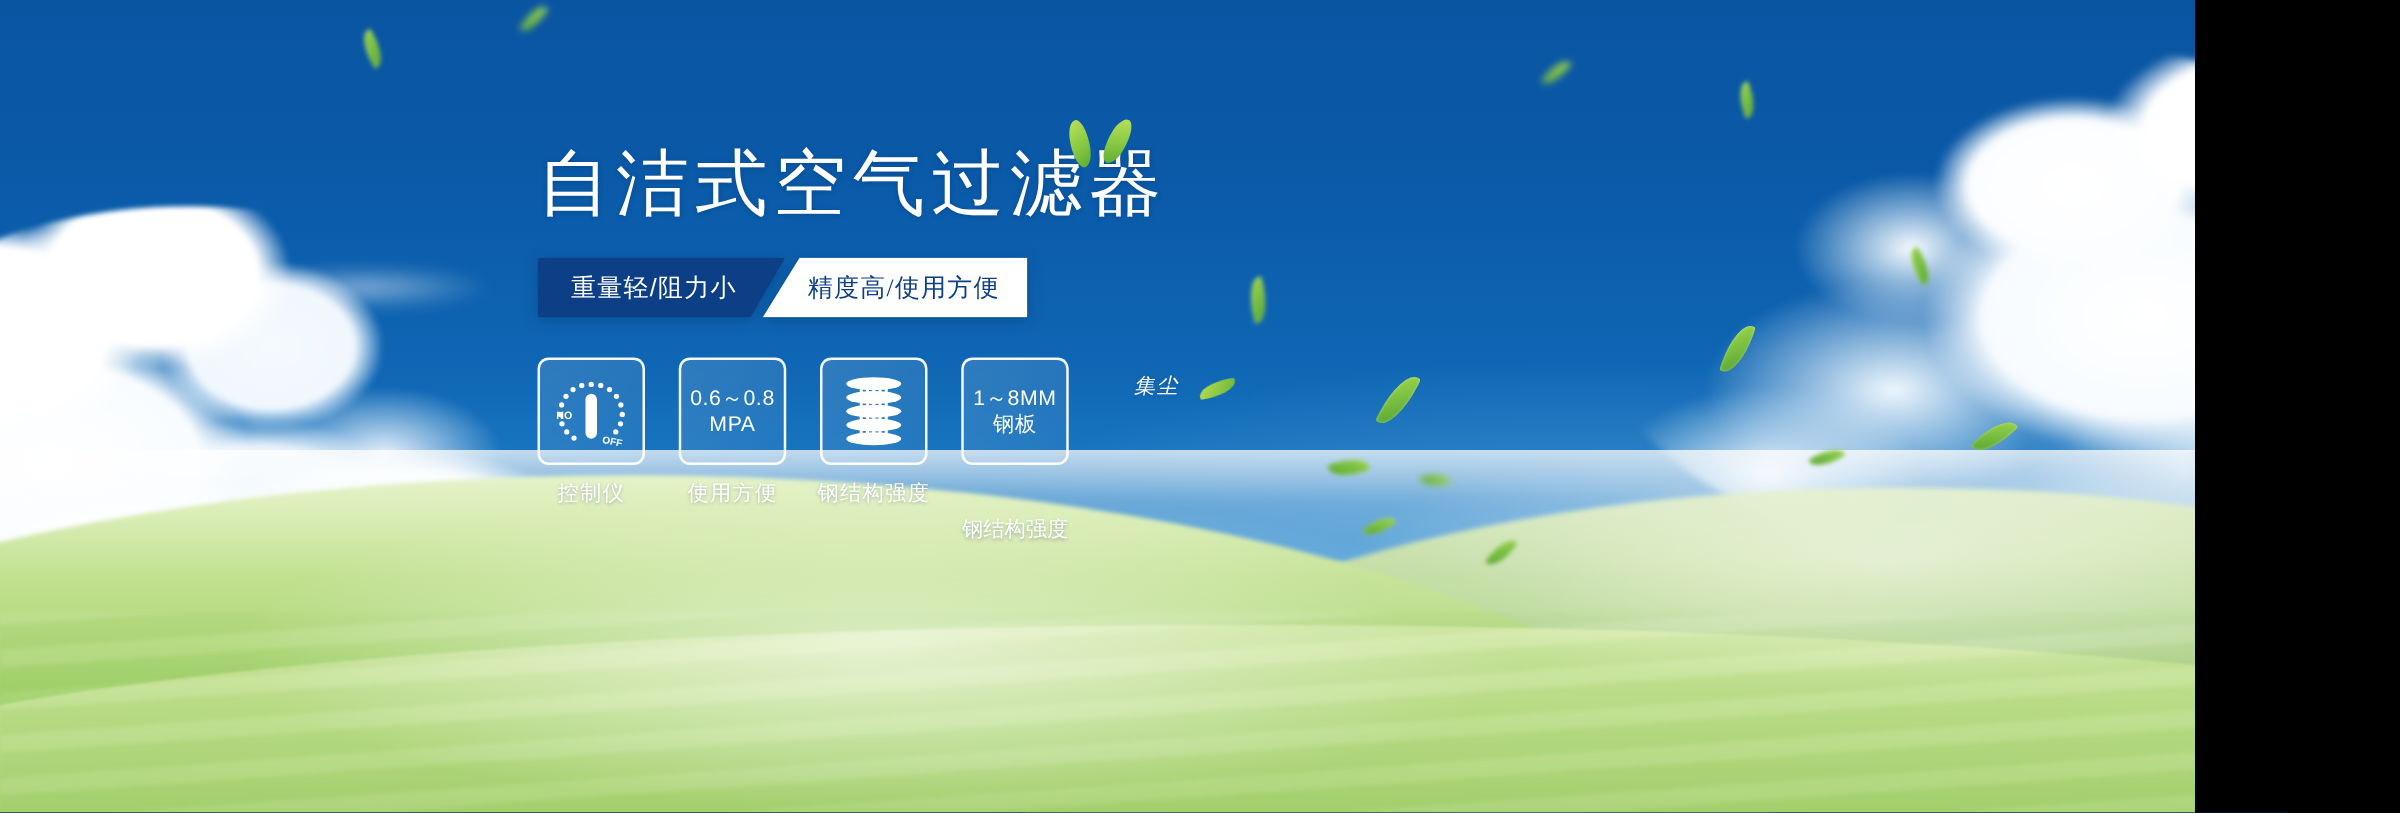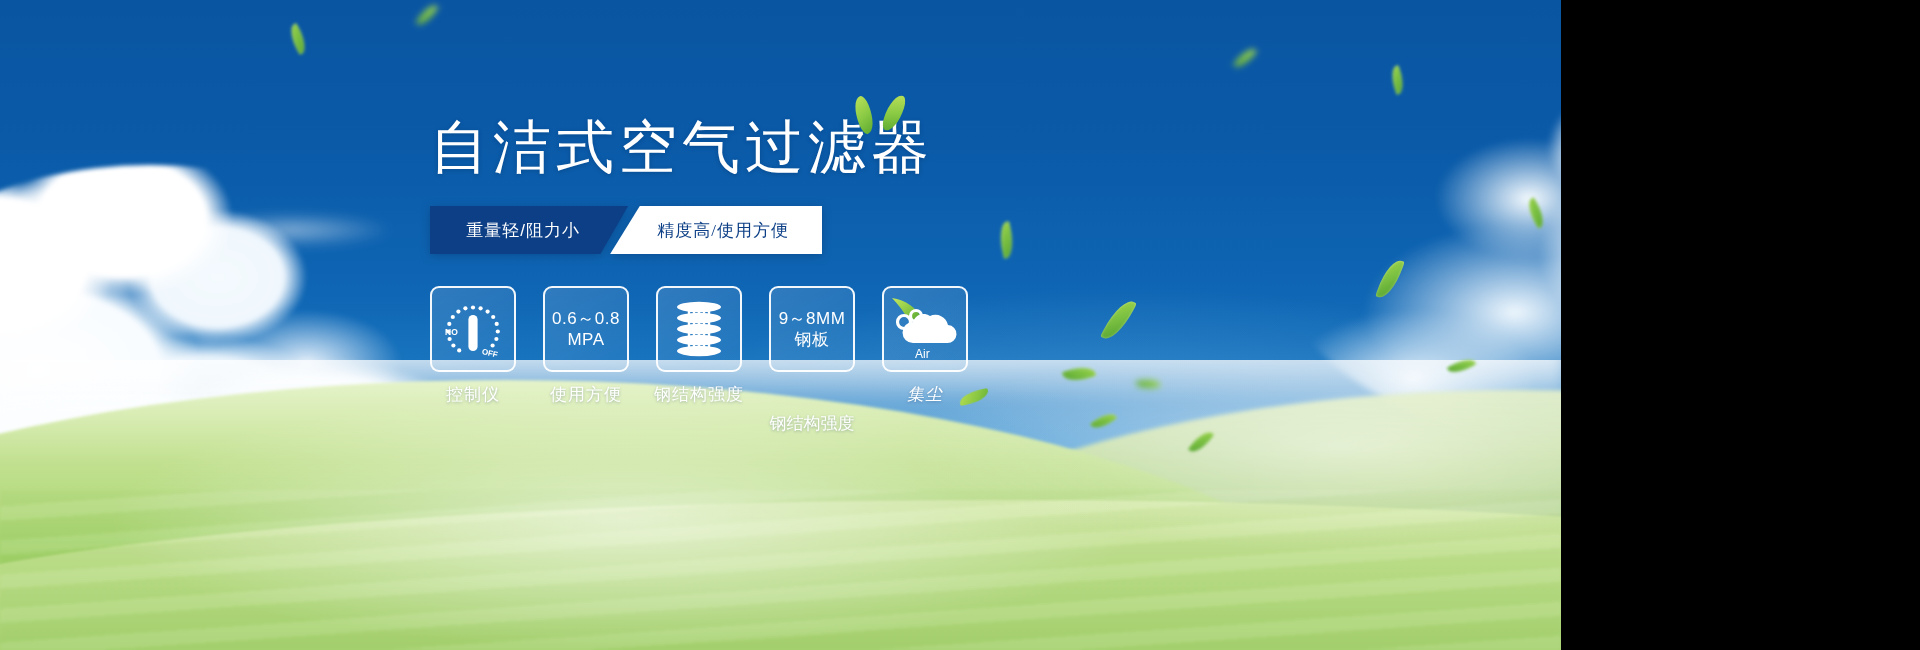--- a/index.html
+++ b/index.html
@@ -6,21 +6,21 @@
     margin: 0;
     padding: 0;
     background: #000;
   }
   body {
     font-family: "Liberation Sans", "DejaVu Sans", sans-serif;
   }
 
   .banner {
     position: relative;
-    width: 1561px;
+    width: 1756px;
     height: 650px;
     overflow: hidden;
     background: #0a5aa6;
   }
 
   
   .sky {
     position: absolute;
     inset: 0;
     background:
@@ -216,21 +216,21 @@
     display: flex;
     margin-top: 30px;
     height: 48px;
     width: 392px;
     filter: drop-shadow(0 2px 5px rgba(0,30,70,0.28));
   }
   .tag {
     display: flex;
     align-items: center;
     justify-content: center;
-    font-size: 17px;
+    font-size: 20px;
     letter-spacing: 1px;
     white-space: nowrap;
   }
   .tag-primary {
     background: #0c3f86;
     color: #ffffff;
     width: 190px;
     clip-path: polygon(0 0, 100% 0, 86% 100%, 0 100%);
     padding-right: 12px;
   }
@@ -410,46 +410,26 @@
               <ellipse cx="32" cy="56" rx="22" ry="5.2"></ellipse>
             </g>
           </svg>
         </div>
         <div class="feature-label">钢结构强度</div>
       </div>
 
       <div class="feature">
         <div class="feature-box">
           <div class="feature-text">
-            <div>9～8MM</div>
+            <div>1～8MM</div>
             <div>钢板</div>
           </div>
         </div>
         <div class="feature-label wide">钢结构强度</div>
       </div>
 
       <div class="feature">
-        <div class="feature-box">
-          <svg width="74" height="74" viewBox="0 0 74 74">
-            <defs>
-              <linearGradient id="leafgrad" x1="0" y1="0" x2="1" y2="1">
-                <stop offset="0%" stop-color="#c6e85e"></stop>
-                <stop offset="55%" stop-color="#86c643"></stop>
-                <stop offset="100%" stop-color="#4e9e2e"></stop>
-              </linearGradient>
-            </defs>
-            <path d="M4 6 C 18 8, 28 16, 34 26 L 22 30 C 16 20, 10 12, 4 6 Z" fill="url(#leafgrad)"></path>
-            <g fill="#ffffff">
-              <path d="M25 30 a11 11 0 0 1 17 -6 a13 13 0 0 1 18 9 a9 9 0 0 1 -1 18 l-34 0 a10 10 0 0 1 0 -21 Z"></path>
-            </g>
-            <g fill="none" stroke="#ffffff" stroke-width="3.2" stroke-linecap="round">
-              <circle cx="16" cy="30" r="6.5" fill="none"></circle>
-              <circle cx="28" cy="24" r="5.5" fill="none"></circle>
-            </g>
-            <text x="27" y="66" font-family="'Liberation Sans',sans-serif" font-size="12" fill="#ffffff">Air</text>
-          </svg>
-        </div>
         <div class="feature-label" style="position:relative;font-style:italic;">集尘<span class="label-leaf" style="left:52px; top:8px; transform:rotate(-12deg);"></span></div>
       </div>
 
     </div>
   </div>
 </div>
 
 </body></html>

